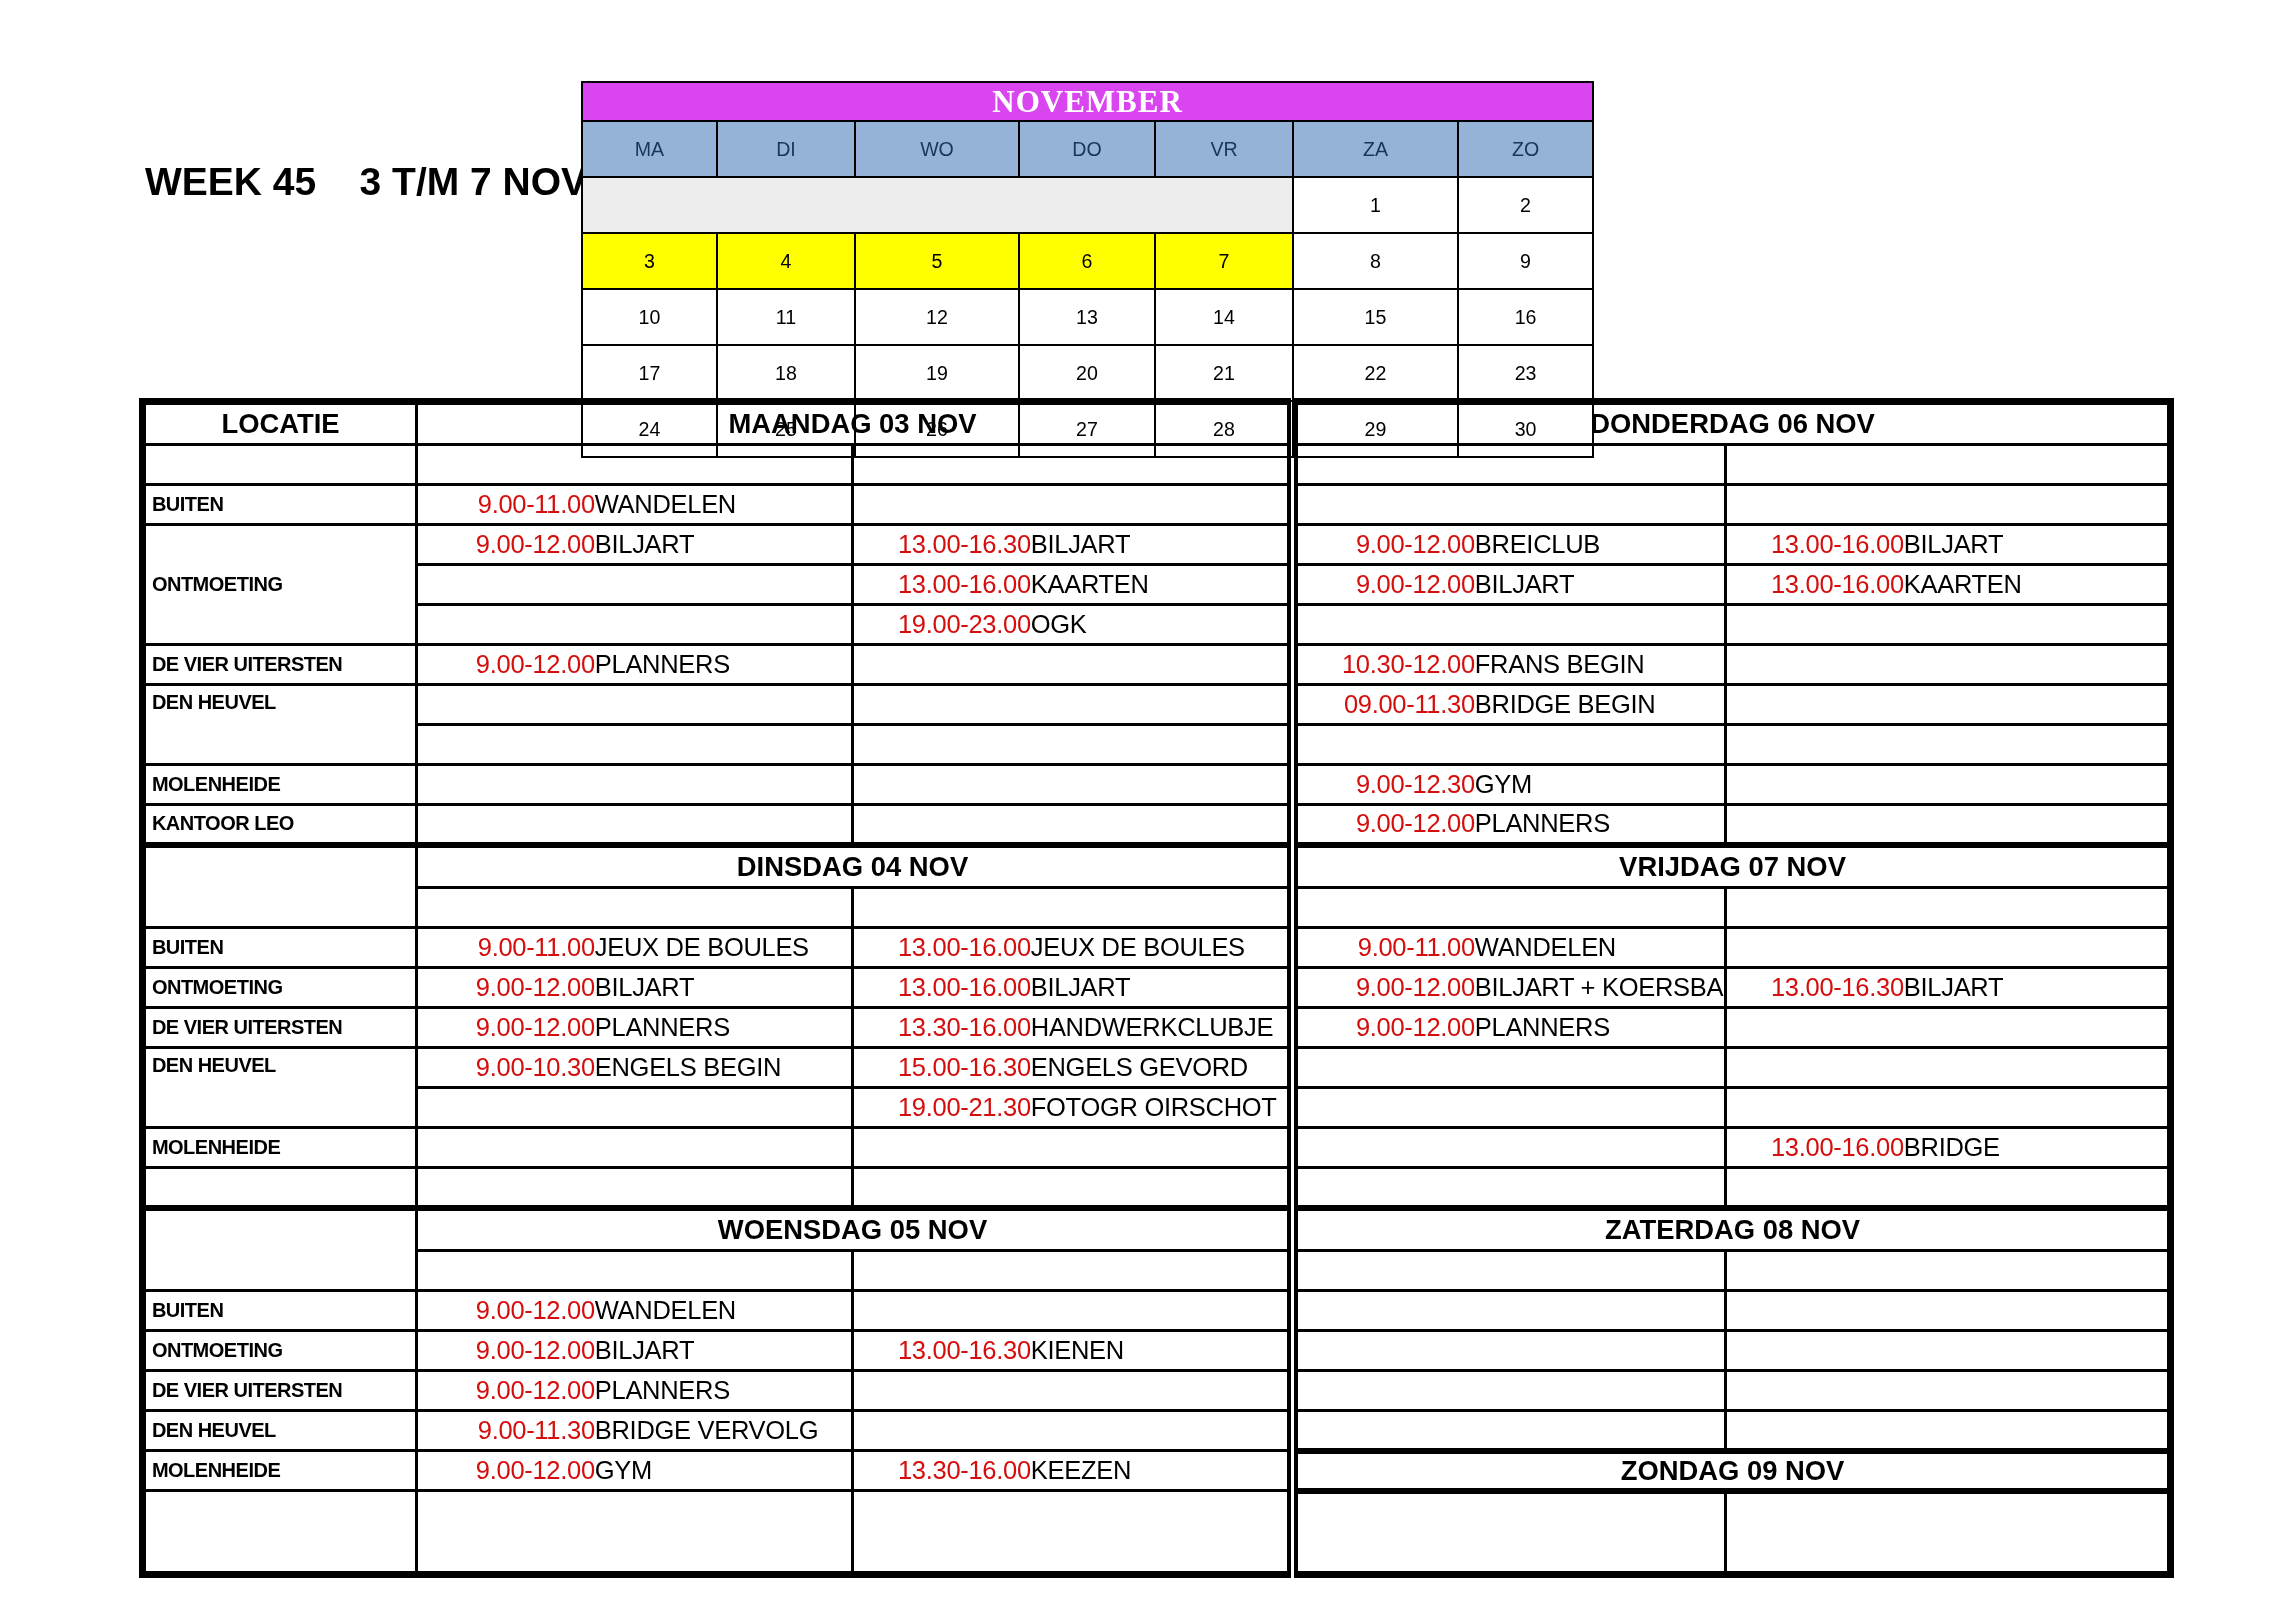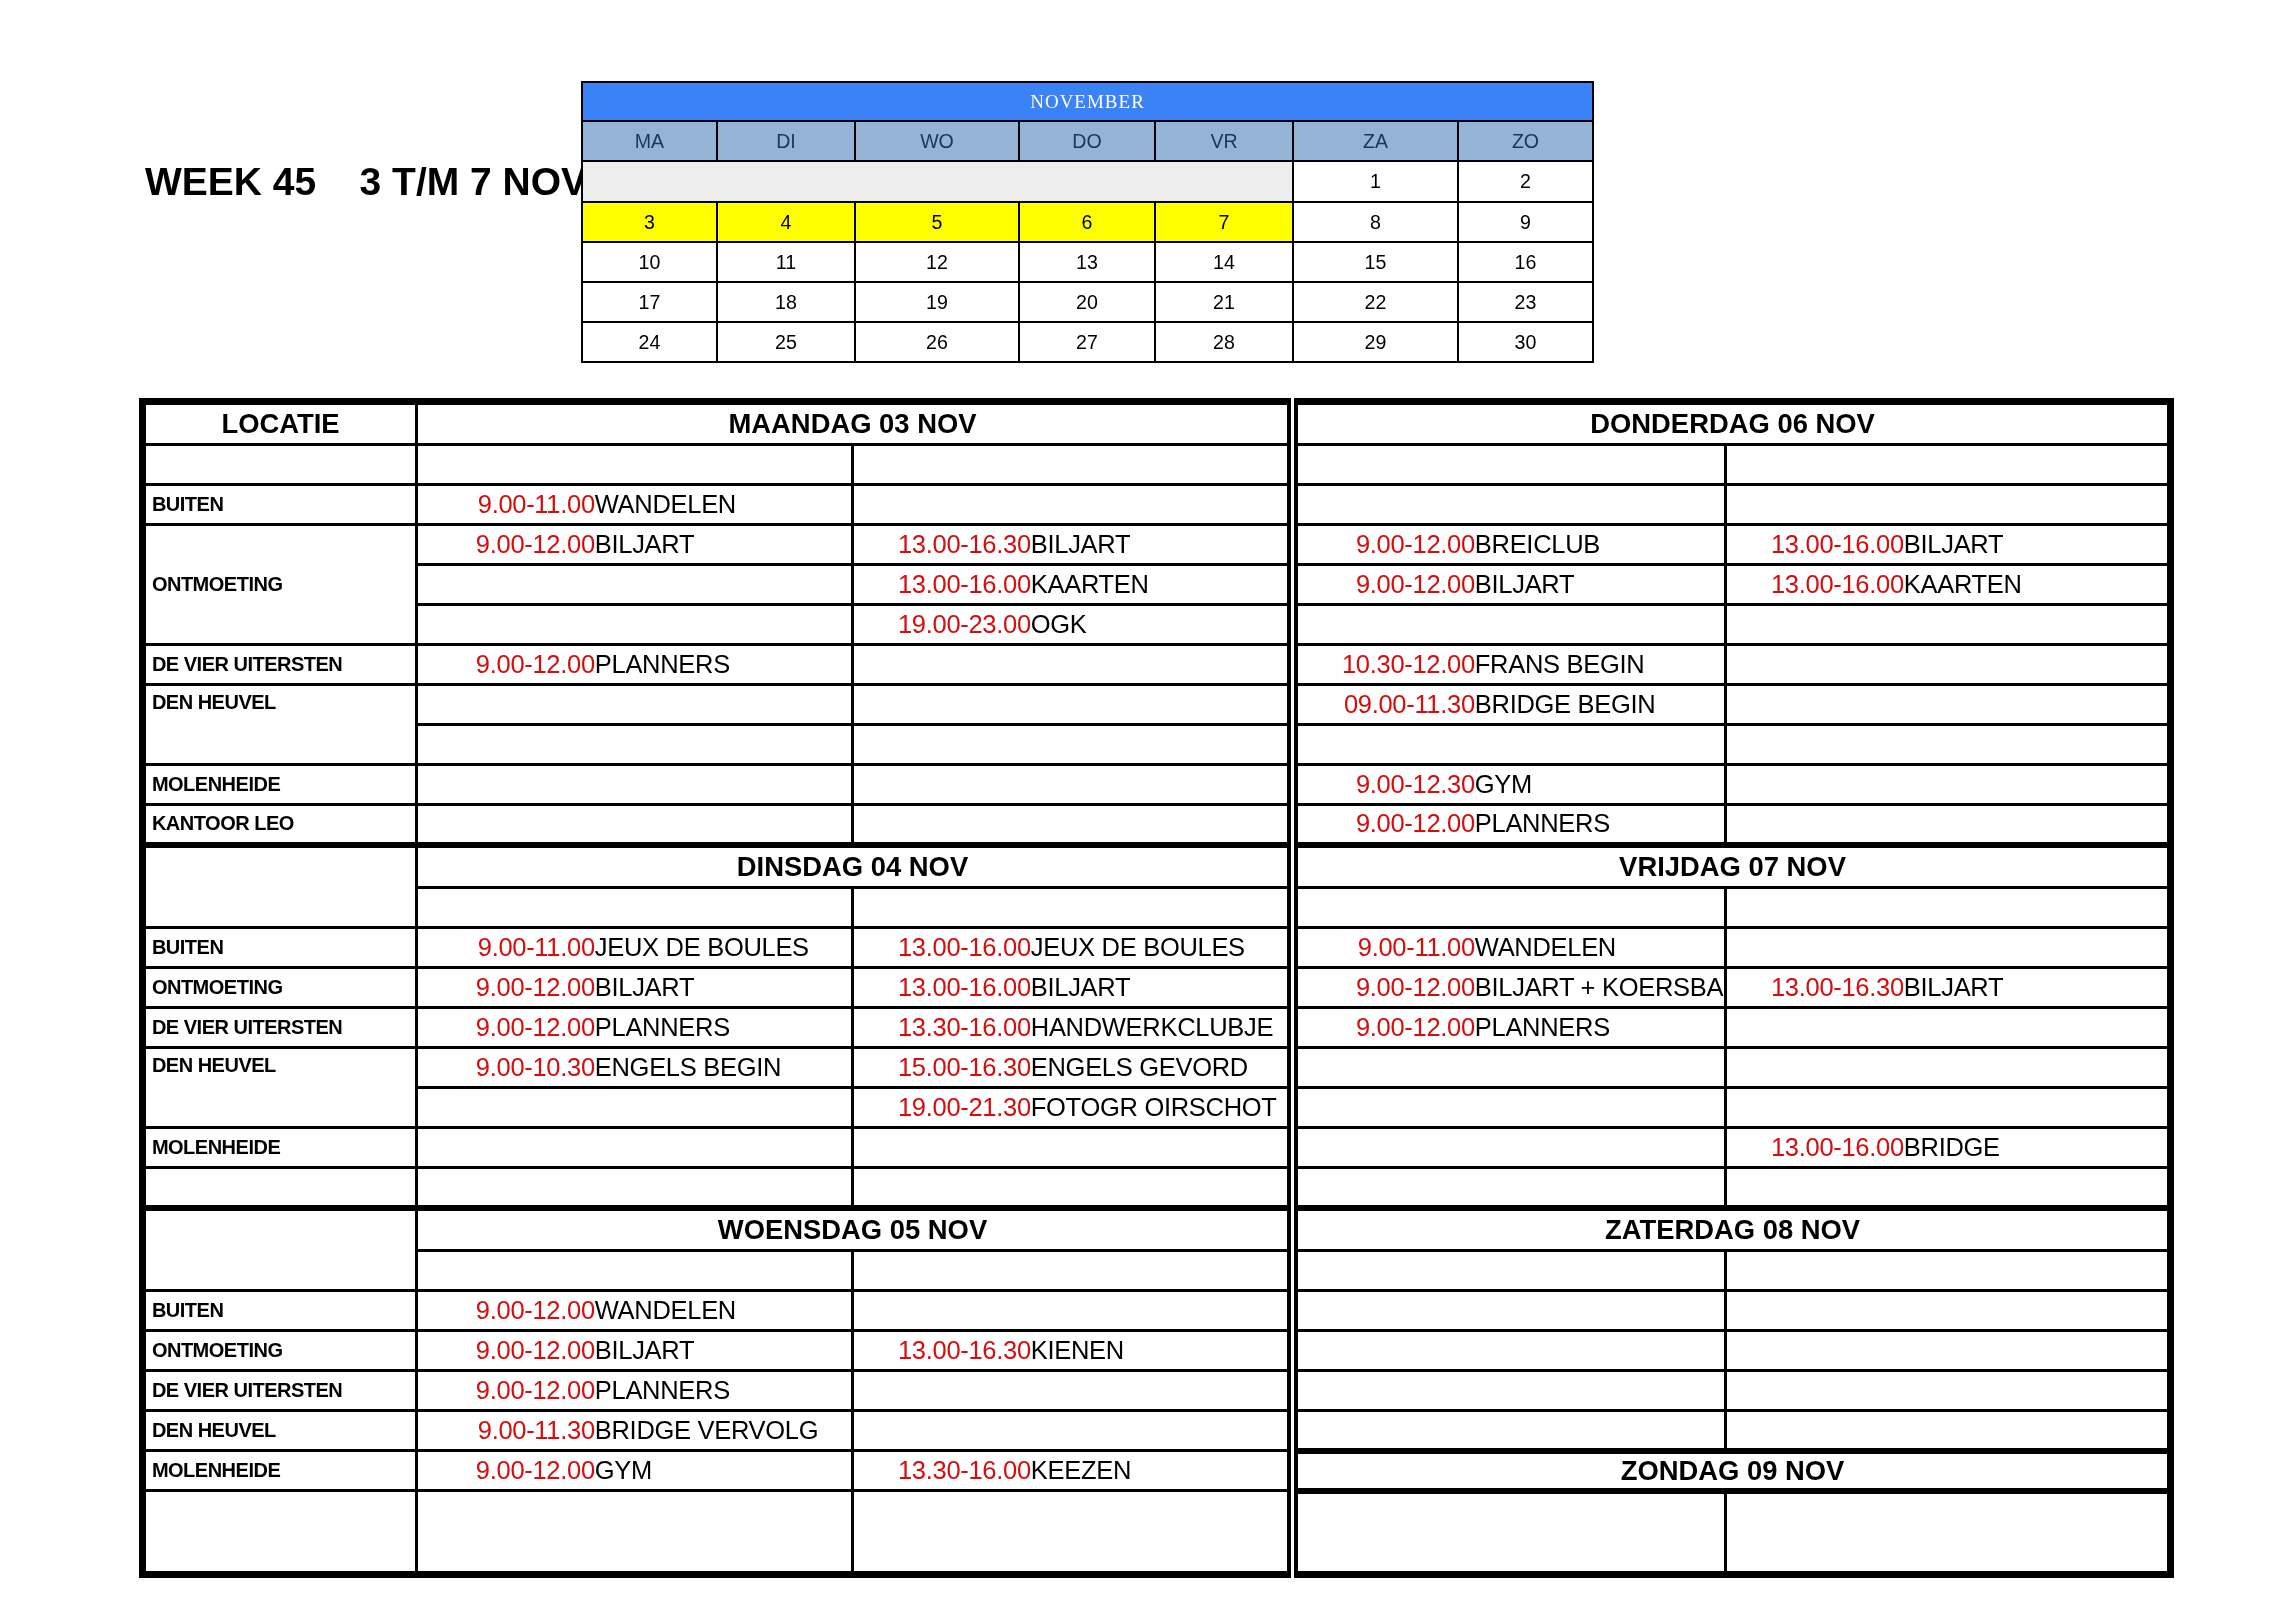--- a/index.html
+++ b/index.html
@@ -7,23 +7,23 @@
               font-family:"Liberation Sans", sans-serif; position:relative; }
 
   .week-label { position:absolute; left:145px; top:160px;
                 font-size:39px; font-weight:bold; color:#000; white-space:pre; }
 
   table { border-collapse:collapse; }
 
   
   .cal { position:absolute; left:581px; top:81px; width:1012px; table-layout:fixed; }
   .cal td { border:2px solid #000; text-align:center; vertical-align:middle;
-            font-size:19.6px; color:#000; height:40px; overflow:hidden; }
-  .cal .title { background:#3b82f6; color:#fff; font-family:"Liberation Serif", serif;
-                font-weight:normal; font-size:19px; letter-spacing:1px; height:39px; }
+            font-size:19.6px; color:#000; height:56px; overflow:hidden; }
+  .cal .title { background:#d946ef; color:#fff; font-family:"Liberation Serif", serif;
+                font-weight:bold; font-size:31px; letter-spacing:1px; height:39px; }
   .cal .dayh  { background:#95B3D7; color:#17365D; border-bottom:2.9px solid #000; }
   .cal .gray  { background:#EDEDEE; }
   .cal .yel   { background:#FFFF00; }
   .cal tr.thickb td { border-bottom:2.9px solid #000; }
 
   
   .sched { position:absolute; left:139px; top:398px; width:2029px;
            table-layout:fixed; border:7.8px solid #000; }
   .sched tr { height:40px; }
   .sched tr.hdr { height:43px; }

